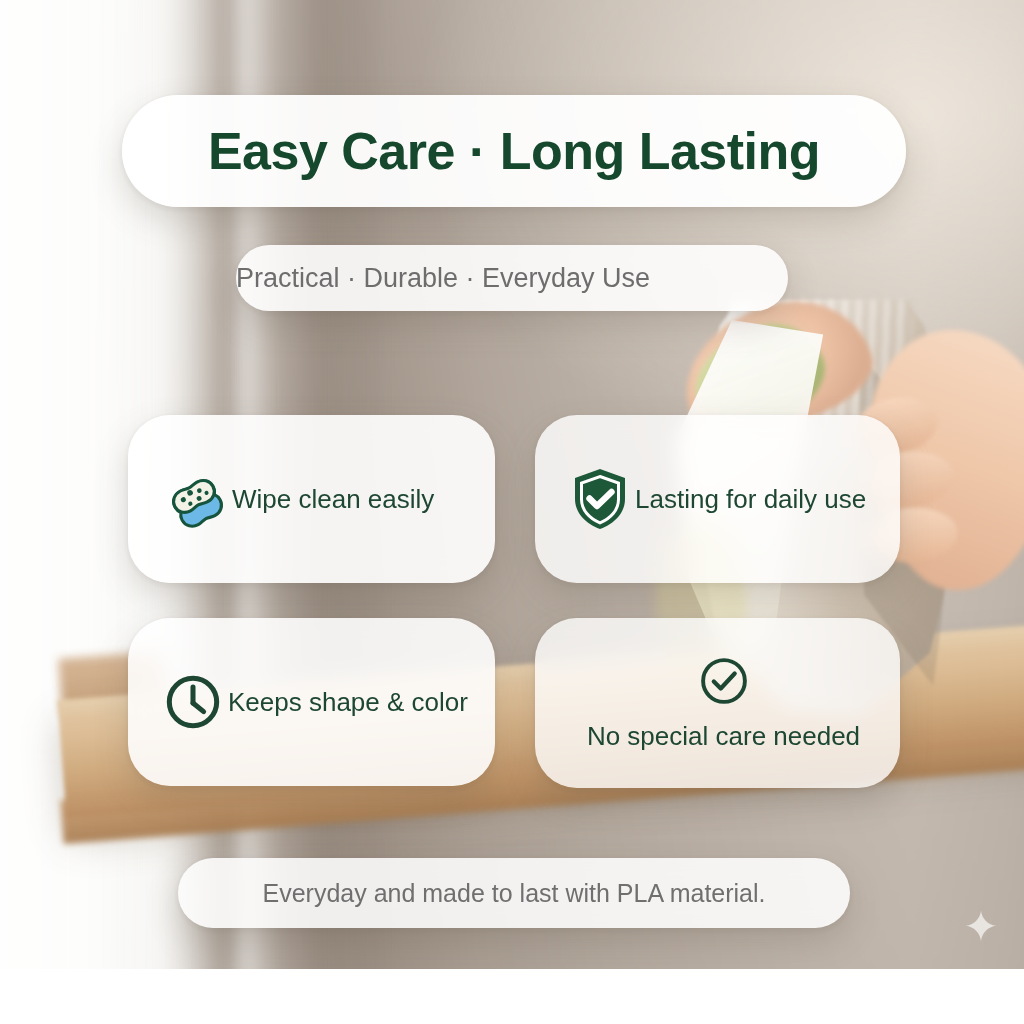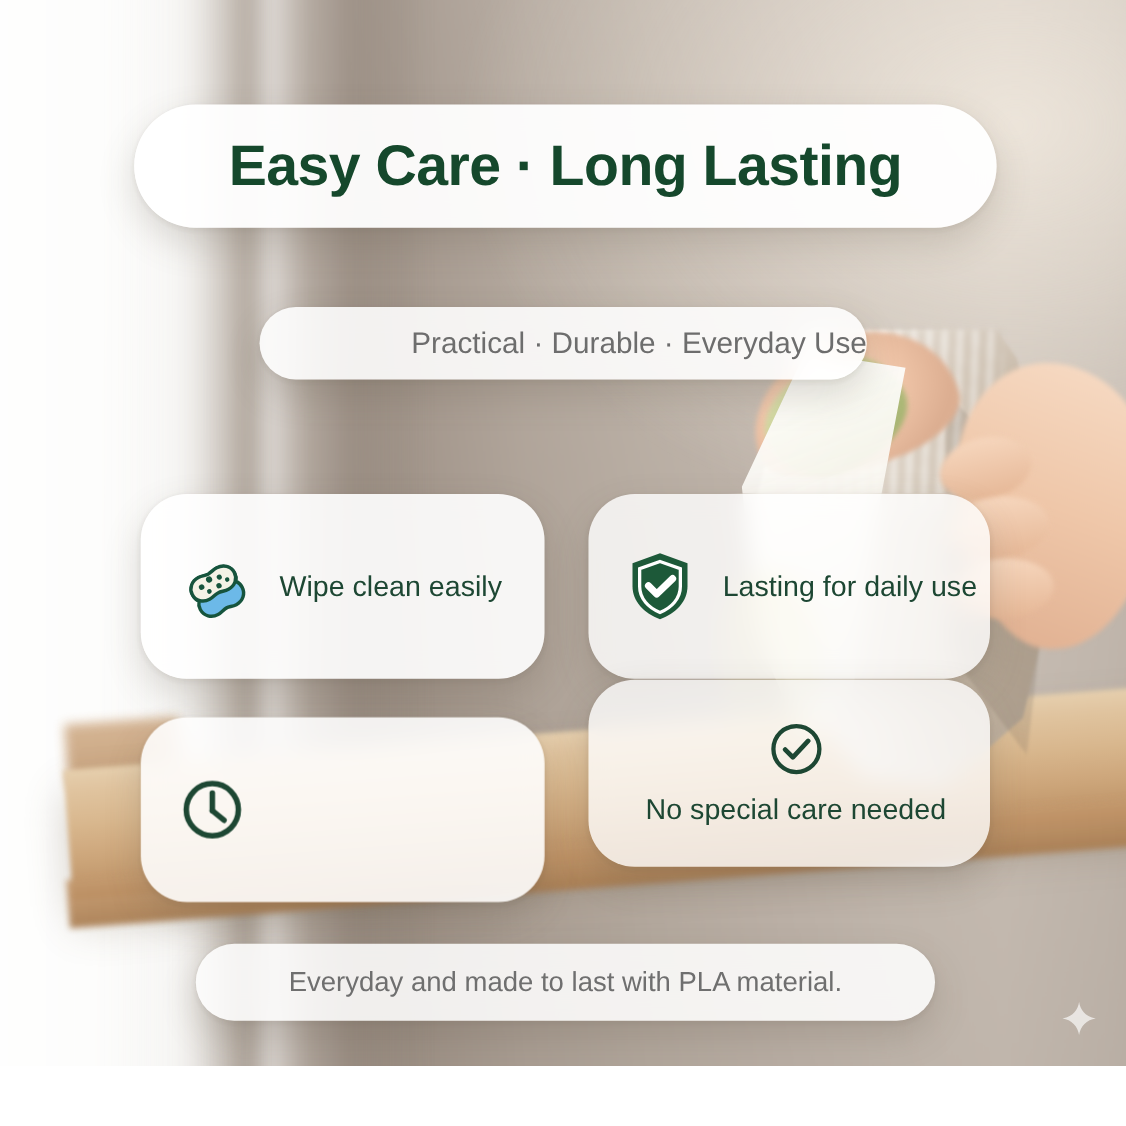--- a/index.html
+++ b/index.html
@@ -197,36 +197,35 @@
     font-size: 52px;
     font-weight: 700;
     letter-spacing: -0.5px;
     color: #15482c;
     white-space: nowrap;
   }
 
   #subtitle-pill {
     left: 236px; top: 245px; width: 552px; height: 66px;
     border-radius: 33px;
-    display: flex; align-items: center; justify-content: flex-end;
+    display: flex; align-items: center; justify-content: flex-start;
     background: rgba(255,255,255,0.88);
-    margin-top: 34px;
   }
   #subtitle-text {
     font-size: 27px;
     color: #6d6d6d;
     white-space: nowrap;
   }
 
   .feature-card {
     border-radius: 42px;
     display: flex;
     align-items: center;
   }
-  .fc-row { justify-content: flex-start; padding-left: 36px; gap: 28px; margin-top: 34px; }
+  .fc-row { justify-content: flex-start; padding-left: 36px; gap: 6px; }
   .fc-stack {
     flex-direction: column;
     justify-content: center;
     gap: 14px;
     padding-left: 12px;
   }
 
   #card-wipe     { left: 128px; top: 415px; width: 367px; height: 168px; }
   #card-durable  { left: 535px; top: 415px; width: 365px; height: 168px; background: rgba(255,255,255,0.80); }
   #card-shape    { left: 128px; top: 618px; width: 367px; height: 168px; background: rgba(255,255,255,0.88); }
@@ -328,20 +327,21 @@
   </div>
 
   <div id="card-shape" class="card feature-card fc-row">
     <div class="icon-box">
       <svg width="58" height="58" viewBox="0 0 60 60" aria-hidden="true">
         <circle cx="30" cy="30" r="24.5" fill="none" stroke="#1d4733" stroke-width="5.2"></circle>
         <path d="M30 14.5V31" fill="none" stroke="#1d4733" stroke-width="5.2" stroke-linecap="round"></path>
         <path d="M30 31l11 9" fill="none" stroke="#1d4733" stroke-width="5.2" stroke-linecap="round"></path>
       </svg>
     </div>
+    <div class="feature-label">Keeps shape &amp; color</div>
   </div>
 
   <div id="card-nocare" class="card feature-card fc-stack">
     <div class="icon-box">
       <svg width="52" height="52" viewBox="0 0 56 56" aria-hidden="true">
         <circle cx="28" cy="28" r="22.5" fill="none" stroke="#1d4733" stroke-width="4.2"></circle>
         <path d="M17 28.5 24.5 36 39.5 20" fill="none" stroke="#1d4733" stroke-width="4.6" stroke-linecap="round" stroke-linejoin="round"></path>
       </svg>
     </div>
     <div class="feature-label">No special care needed</div>

